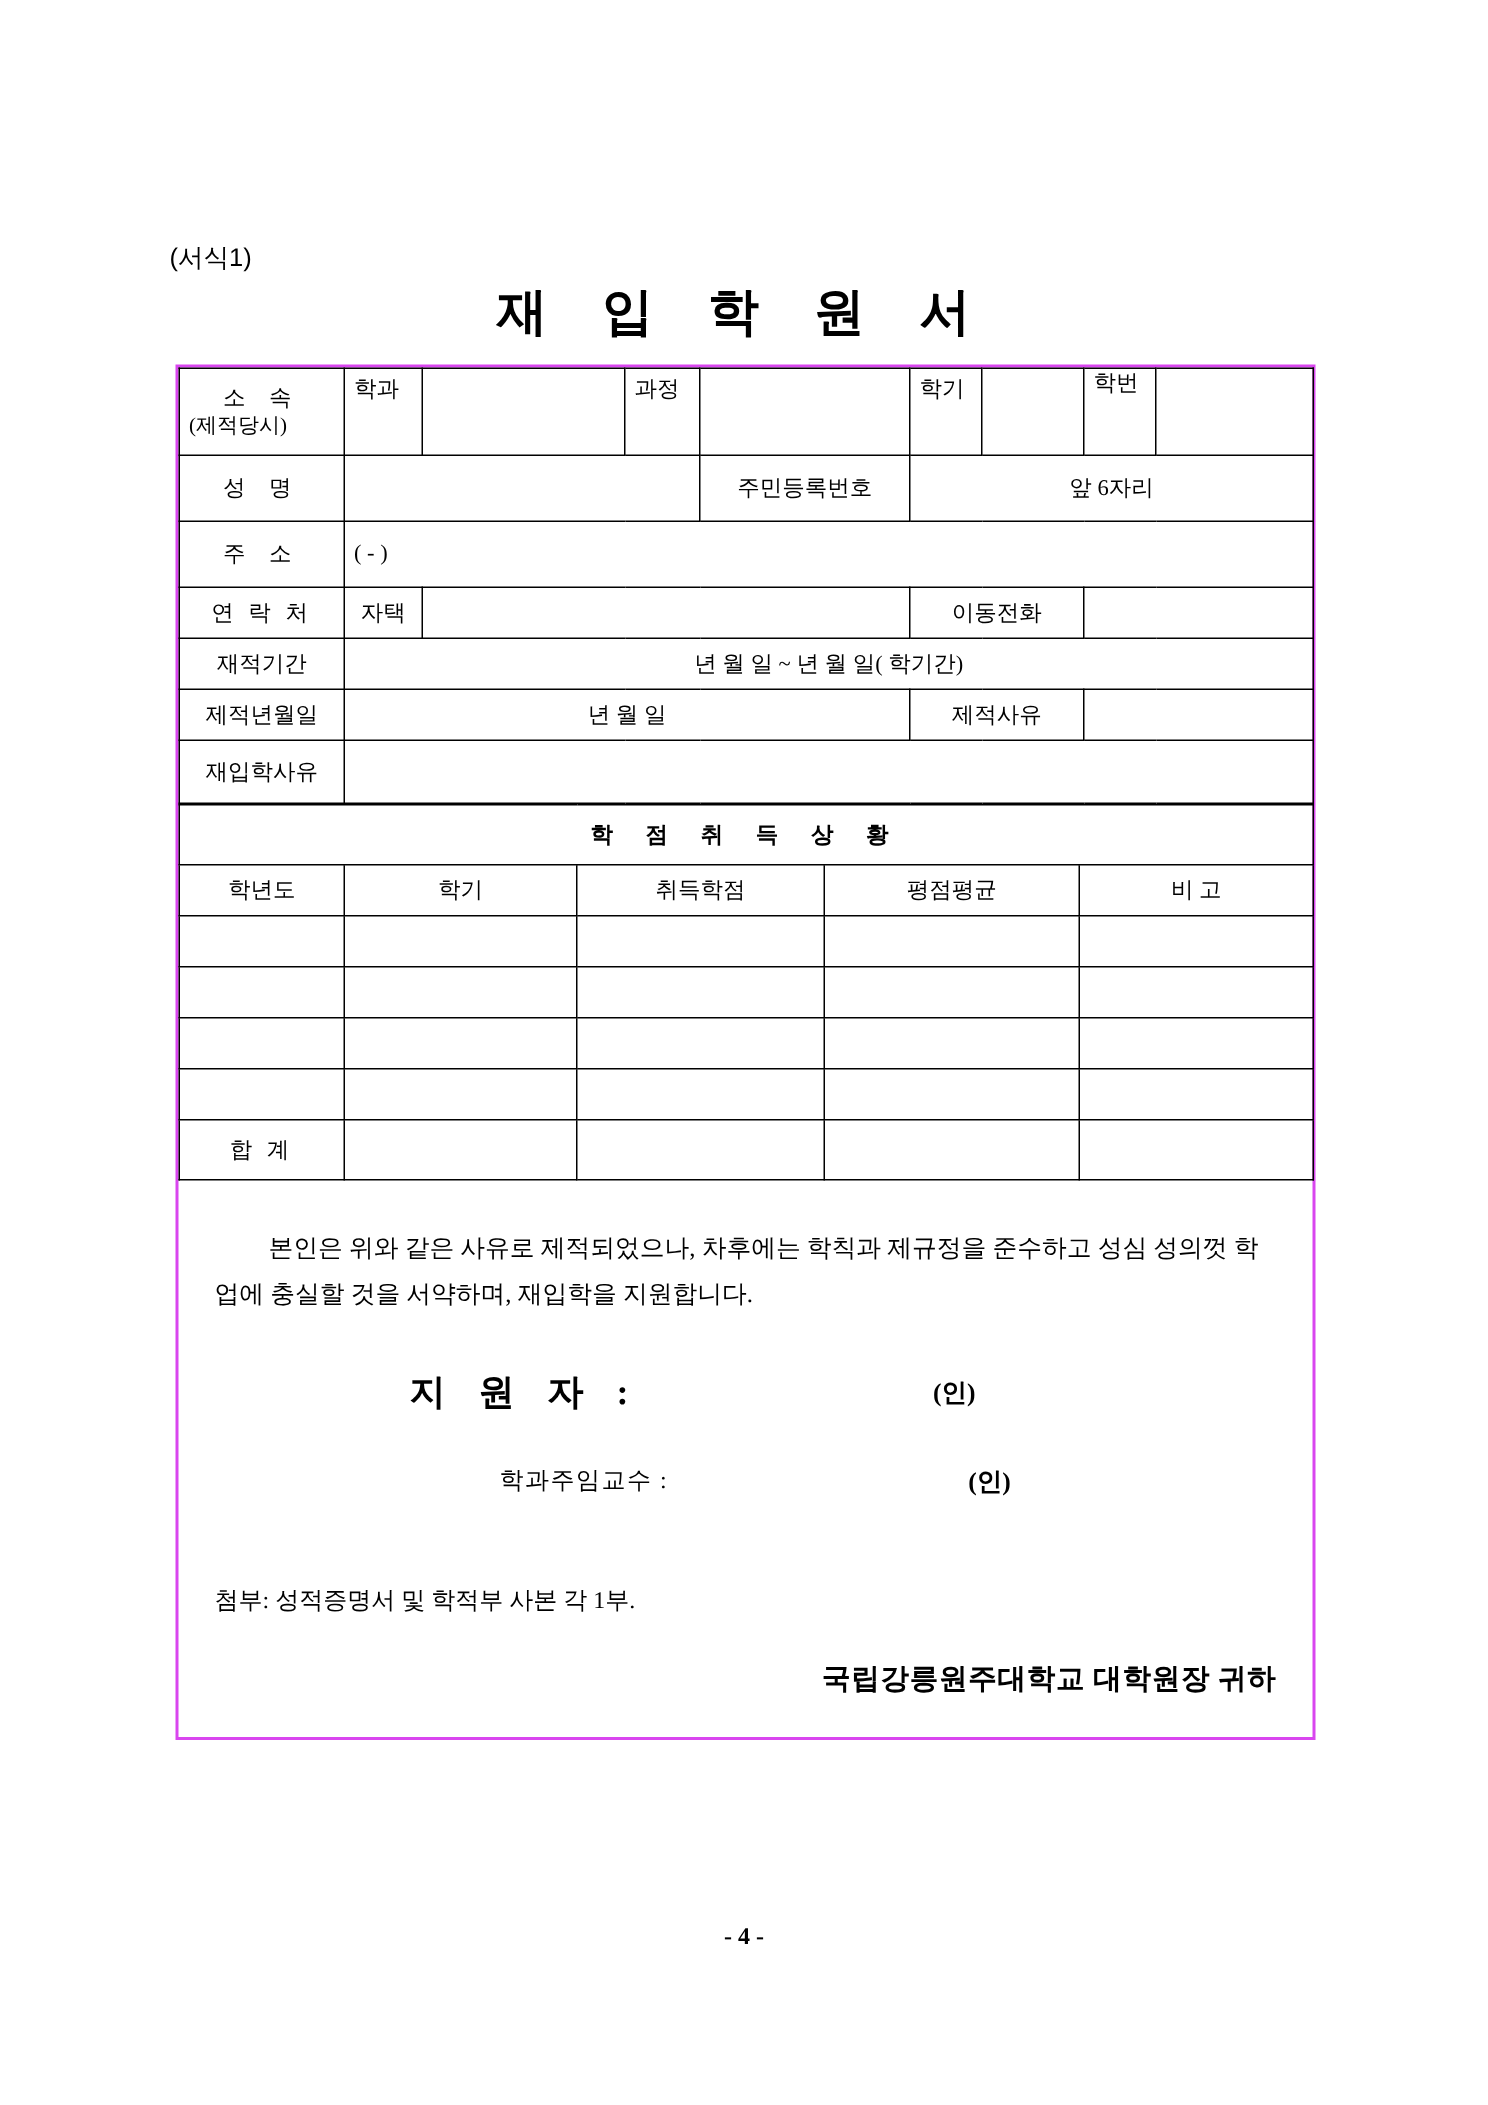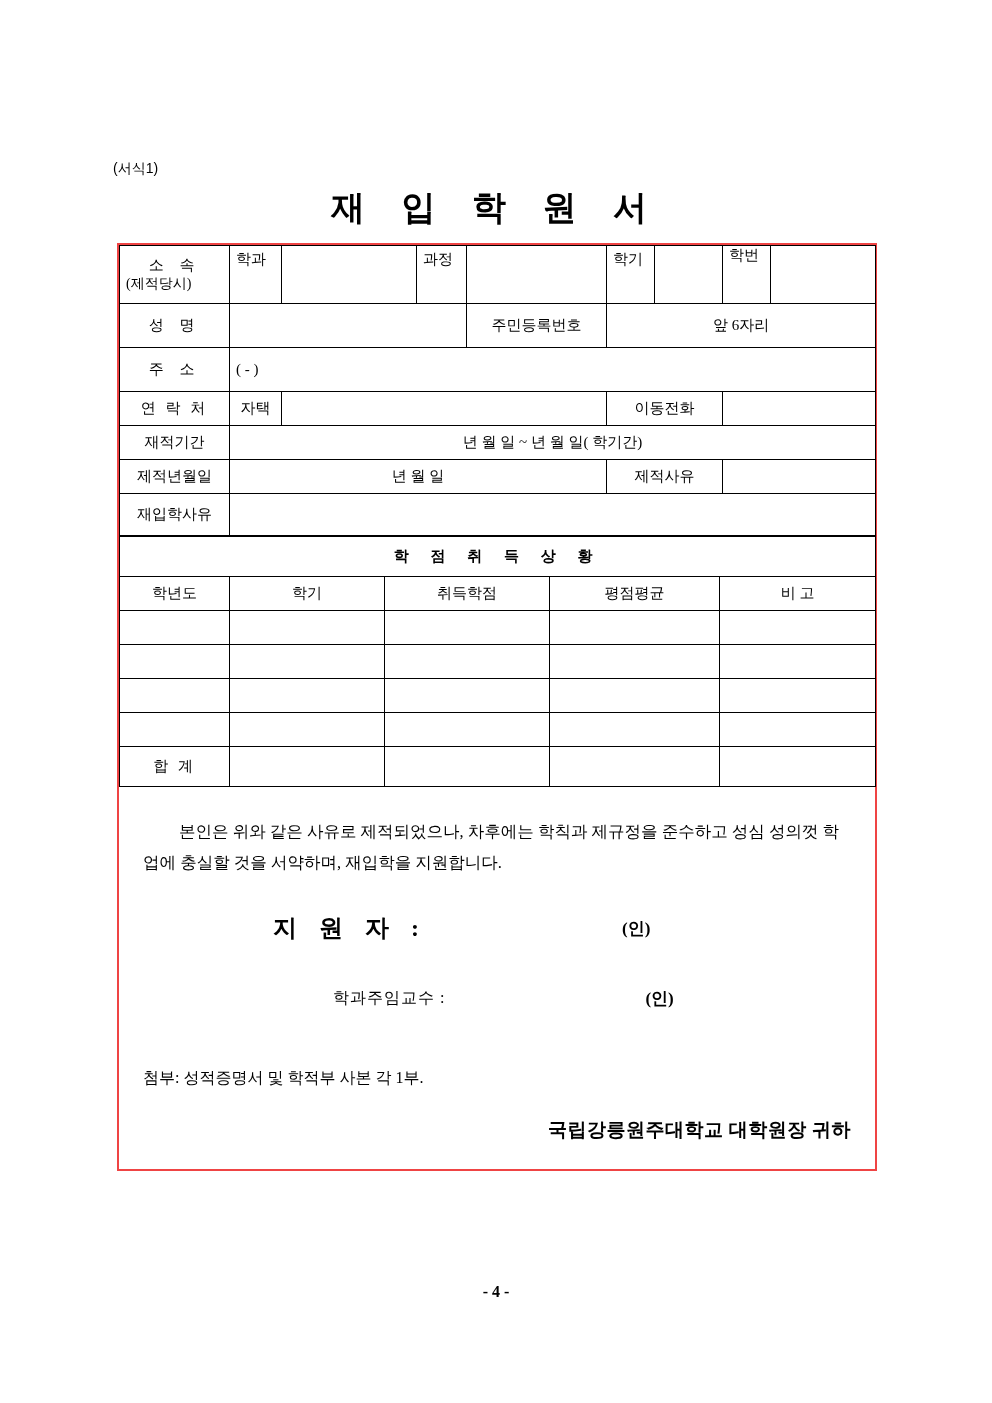--- a/index.html
+++ b/index.html
@@ -18,40 +18,40 @@
     position: absolute;
     left: 0; top: 0;
     width: 992px;
     height: 1403px;
     box-sizing: border-box;
   }
   .form-label {
     position: absolute;
     left: 113px;
     top: 160px;
-    font-size: 14px;
+    font-size: 17px;
     font-family: "Liberation Sans", sans-serif;
   }
   .doc-title {
     position: absolute;
     left: 0;
     top: 185px;
     width: 992px;
     text-align: center;
     font-size: 34px;
     font-weight: bold;
     letter-spacing: 14px;
     font-family: "Liberation Serif", serif;
   }
   .main-frame {
     position: absolute;
     left: 117px;
     top: 243px;
     width: 760px;
-    border: 2px solid #ef4444;
+    border: 2px solid #d946ef;
     box-sizing: border-box;
   }
   table.t {
     border-collapse: collapse;
     width: 100%;
     table-layout: fixed;
   }
   table.t td {
     border: 1px solid #000;
     height: 34px;
@@ -102,21 +102,21 @@
   }
   .sig-row {
     display: flex;
     align-items: center;
     margin-top: 34px;
     padding-left: 130px;
   }
   .sig-row2 {
     display: flex;
     align-items: center;
-    margin-top: 43px;
+    margin-top: 32px;
     padding-left: 130px;
   }
   .sig-label {
     font-size: 24px;
     font-weight: bold;
     letter-spacing: 8px;
   }
   .sig-label-2 {
     font-size: 16px;
     letter-spacing: 1px;

